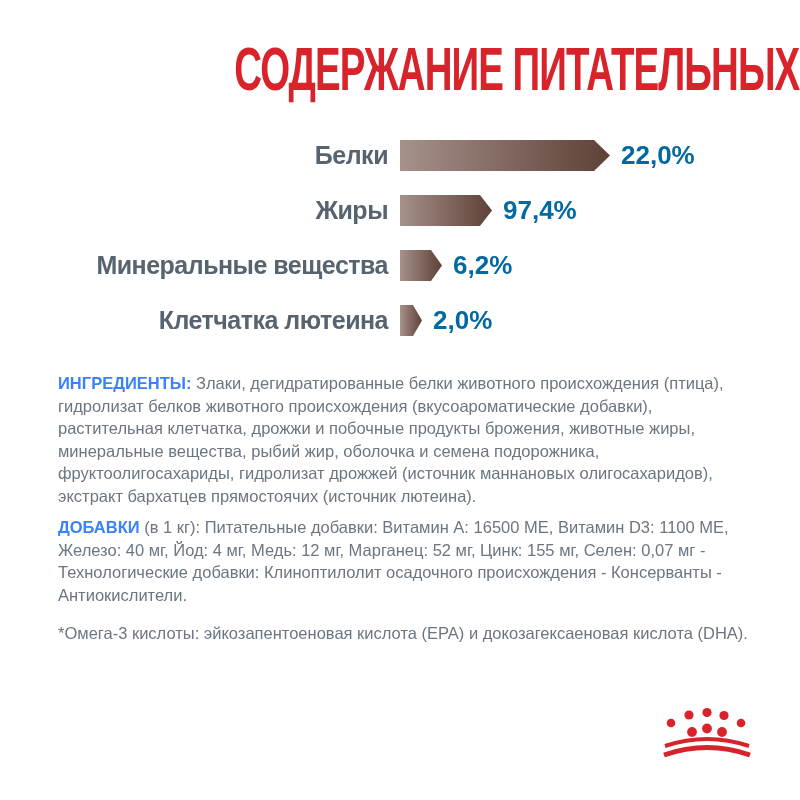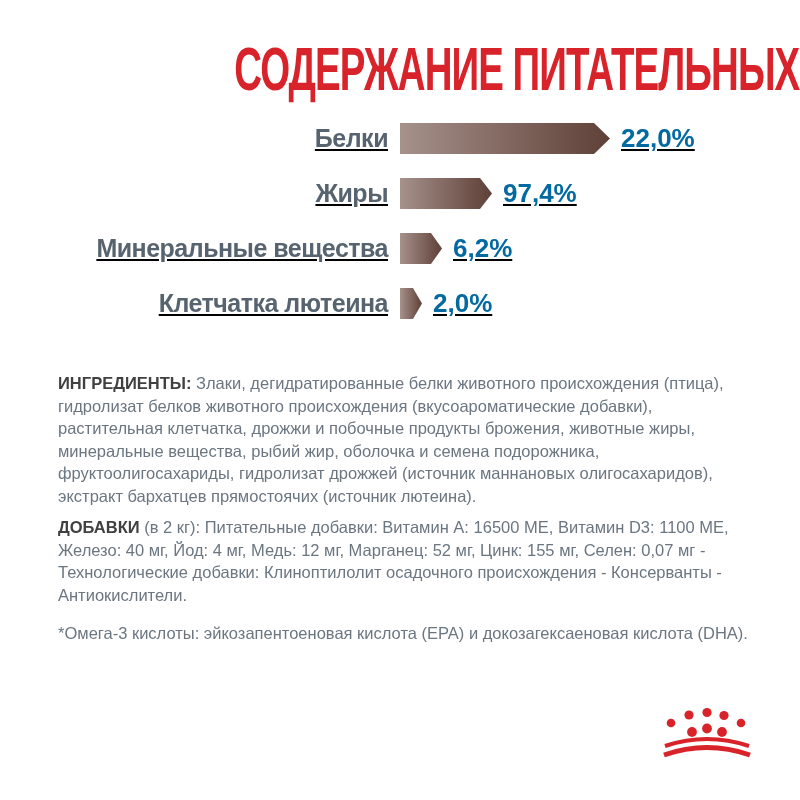--- a/index.html
+++ b/index.html
@@ -12,41 +12,41 @@
   .title {
     position:absolute; top:38px; left:0; width:800px; text-align:center;
     color:#d8232a; font-weight:bold; font-size:62px; line-height:62px;
     white-space:nowrap;
   }
   .title .condense {
     display:inline-block; transform:scaleX(0.62); letter-spacing:-1.5px;
   }
 
   
-  .chart { position:absolute; top:123px; left:58px;text-decoration:underline; }
+  .chart { position:absolute; top:140px; left:58px; }
   .chart-row { display:flex; align-items:center; height:31px; margin-bottom:24px; }
   .chart-label {
     width:330px; text-align:right; font-weight:bold; font-size:25px;
     color:#57636e; letter-spacing:-0.5px; white-space:nowrap;
   }
   .bar {
     height:31px; margin-left:12px; flex:none;
     background:linear-gradient(90deg,#a6918b,#5e4037);
   }
   .pct {
     margin-left:11px; font-weight:bold; font-size:26px; color:#0369a1;
     white-space:nowrap;
   }
 
   
   .sections { position:absolute; top:372px; left:58px; width:690px; }
   .sec {
     margin:0 0 9px 0; font-size:16.5px; line-height:22.5px; color:#6b7681;
   }
-  .sec .lead { font-weight:bold; color:#404040; }
+  .sec .lead { font-weight:bold; color:#3b82f6; }
   .footnote { margin-top:16px;text-align:center; }
 
   
   .crown { position:absolute; left:661px; top:704px; }
 </style>
 </head>
 <body>
 
 <div class="page">
 
@@ -73,21 +73,21 @@
     <div class="chart-row">
       <div class="chart-label">Клетчатка лютеина</div>
       <div class="bar" style="width: 22px; background: linear-gradient(90deg, rgb(166, 145, 139), rgb(94, 64, 55)); clip-path: polygon(0px 0px, 13px 0px, 100% 50%, 13px 100%, 0px 100%);"></div>
       <div class="pct">2,0%</div>
     </div>
   </div>
 
   <div class="sections">
     <p class="sec"><span class="lead">ИНГРЕДИЕНТЫ:</span><span> Злаки, дегидратированные белки животного происхождения (птица), гидролизат белков животного происхождения (вкусоароматические добавки), растительная клетчатка, дрожжи и побочные продукты брожения, животные жиры, минеральные вещества, рыбий жир, оболочка и семена подорожника, фруктоолигосахариды, гидролизат дрожжей (источник маннановых олигосахаридов), экстракт бархатцев прямостоячих (источник лютеина).</span></p>
 
-    <p class="sec"><span class="lead">ДОБАВКИ</span><span> (в 2 кг): </span><span> Питательные добавки: Витамин A: 16500 МЕ, Витамин D3: 1100 МЕ, Железо: 40 мг, Йод: 4 мг, Медь: 12 мг, Марганец: 52 мг, Цинк: 155 мг, Селен: 0,07 мг - Технологические добавки: Клиноптилолит осадочного происхождения - Консерванты - Антиокислители.</span></p>
+    <p class="sec"><span class="lead">ДОБАВКИ</span><span> (в 1 кг): </span><span> Питательные добавки: Витамин A: 16500 МЕ, Витамин D3: 1100 МЕ, Железо: 40 мг, Йод: 4 мг, Медь: 12 мг, Марганец: 52 мг, Цинк: 155 мг, Селен: 0,07 мг - Технологические добавки: Клиноптилолит осадочного происхождения - Консерванты - Антиокислители.</span></p>
 
 
     <p class="sec footnote">*Омега-3 кислоты: эйкозапентоеновая кислота (EPA) и докозагексаеновая кислота (DHA).</p>
   </div>
 
   <svg class="crown" width="92" height="56" viewBox="0 0 92 56" xmlns="http://www.w3.org/2000/svg">
     <g fill="#d8232a">
       <circle cx="10" cy="19" r="4.3"></circle>
       <circle cx="28" cy="11" r="4.6"></circle>
       <circle cx="46" cy="8.5" r="4.6"></circle>

